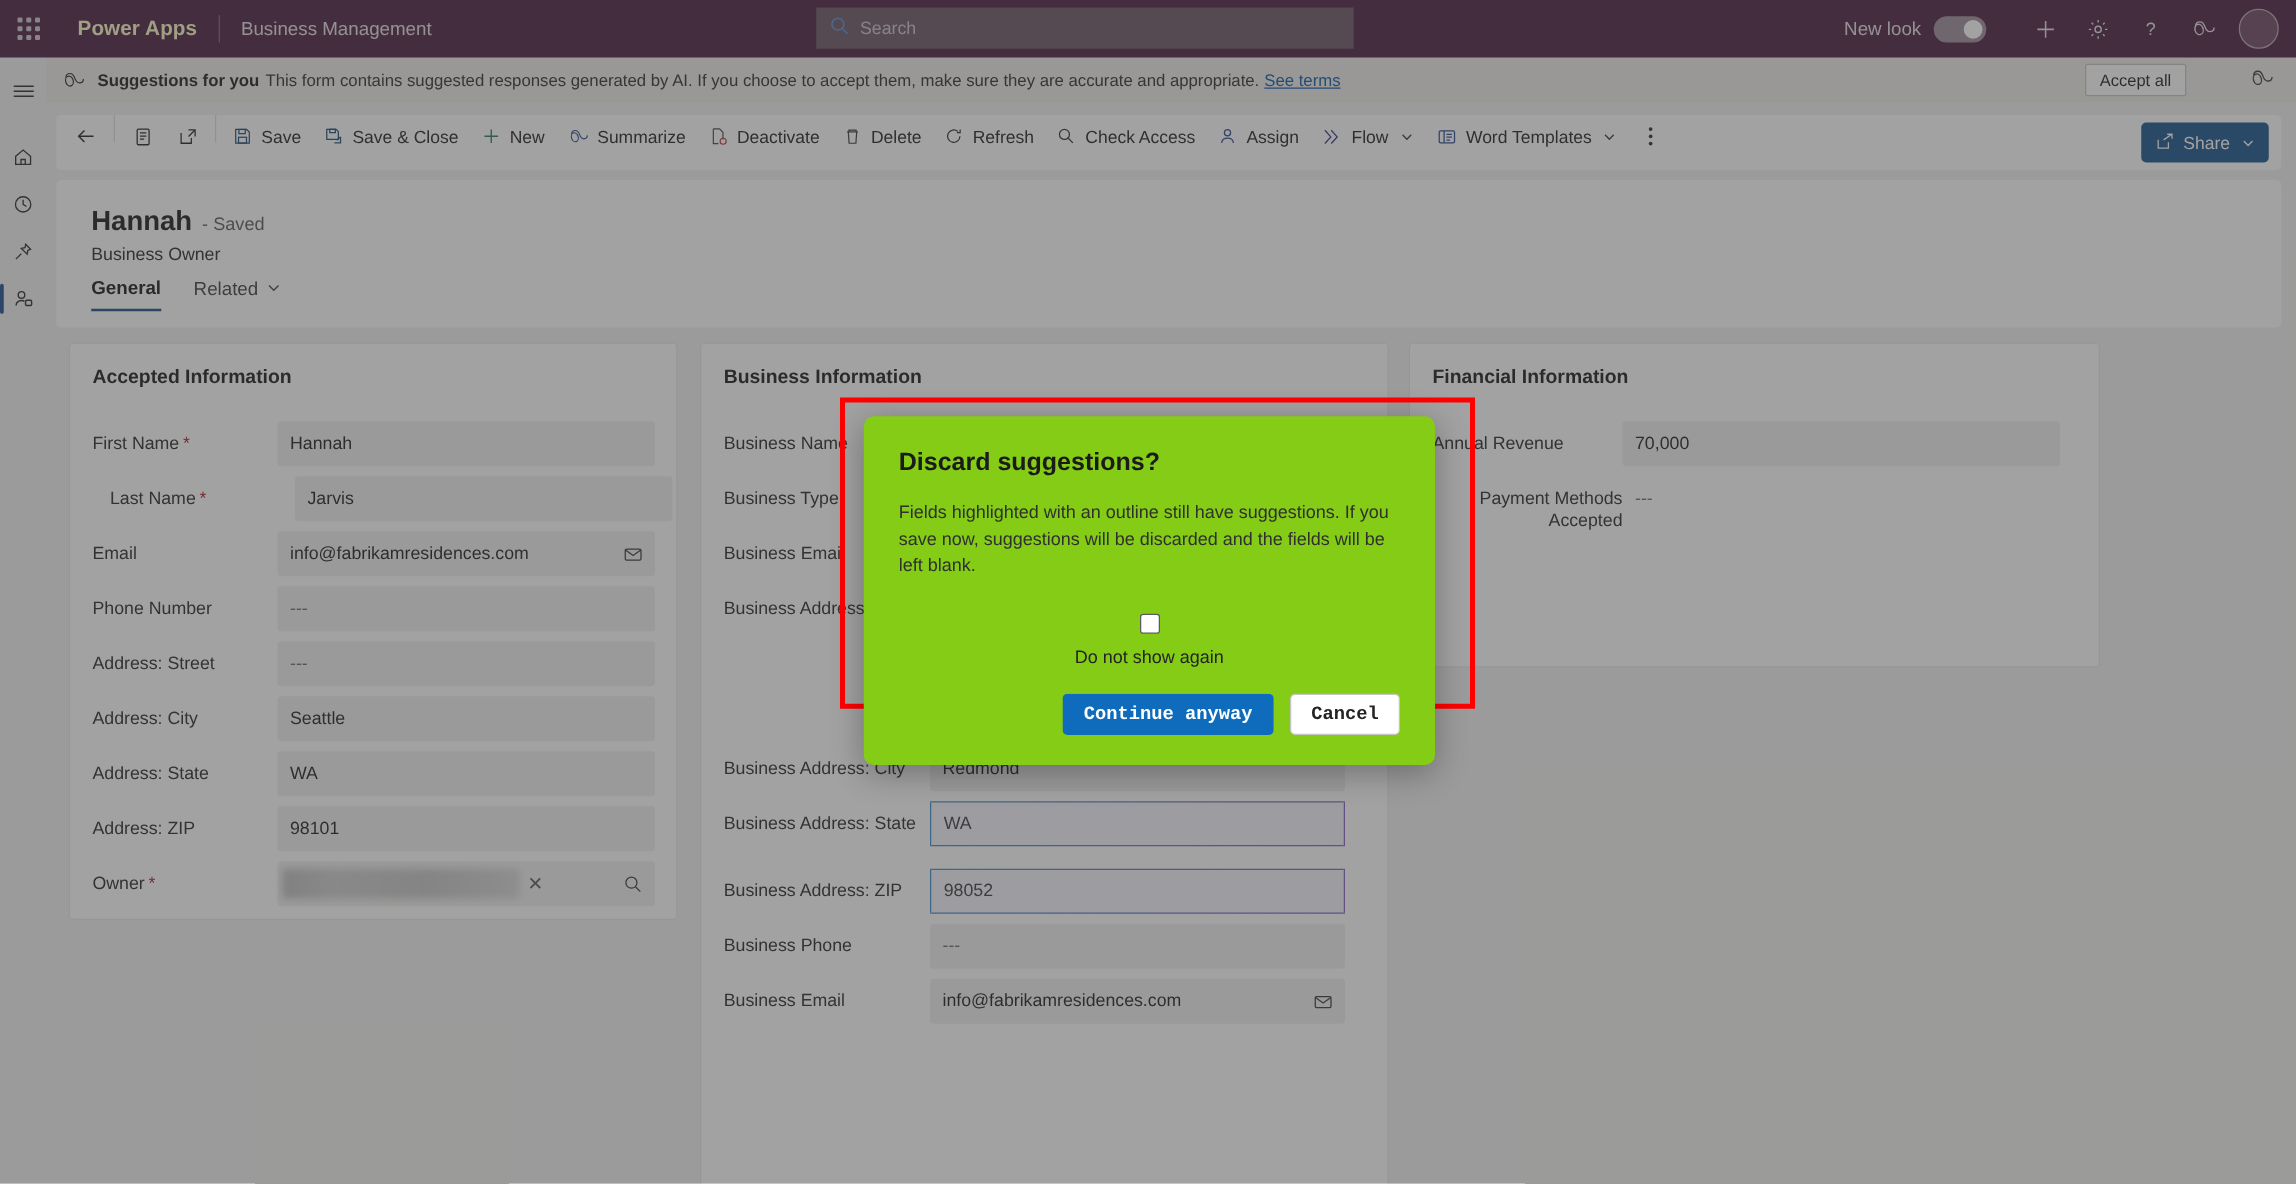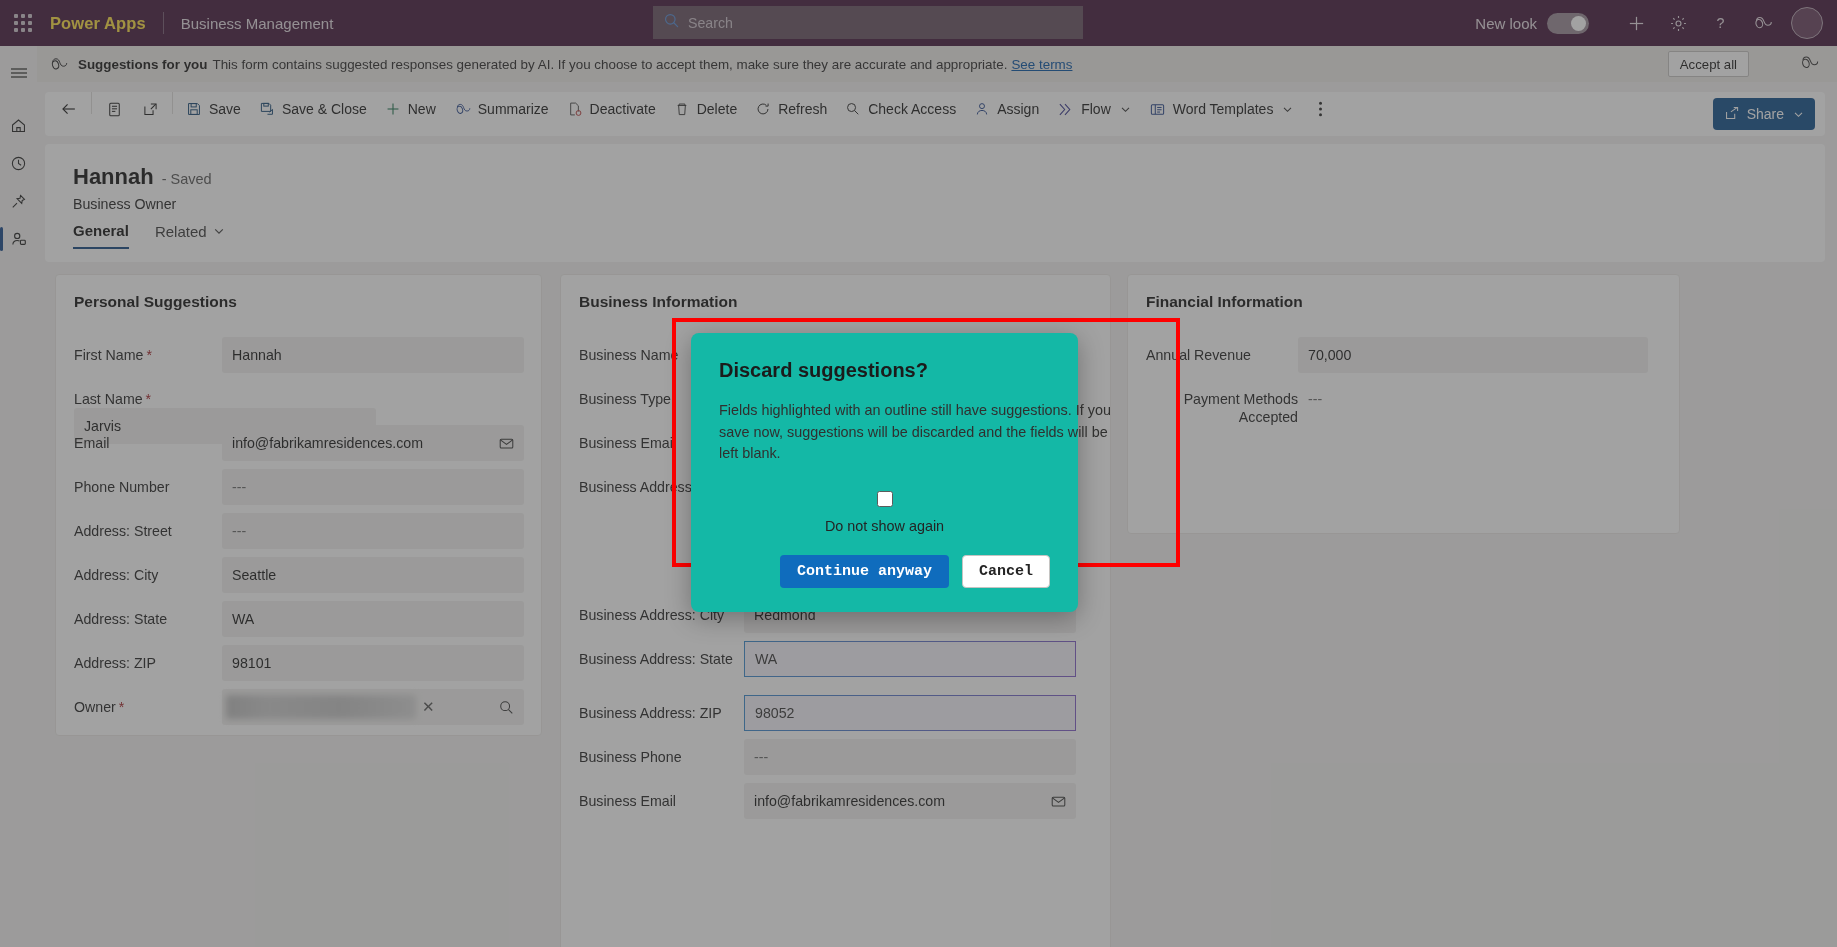--- a/index.html
+++ b/index.html
@@ -17,21 +17,21 @@
     background: #491f41; display: flex; align-items: center;
     z-index: 40;
   }
   .waffle {
     width: 46px; height: 46px; display: flex; align-items: center; justify-content: center;
     cursor: pointer;
   }
   .waffle-grid { display: grid; grid-template-columns: repeat(3, 4px); grid-gap: 3px; }
   .waffle-grid i { width: 4px; height: 4px; background: #cfc6cd; border-radius: 1px; display:block; }
   .brand {
-    color: #fde047; font-size: 16.5px; font-weight: 600; margin-left: 4px; letter-spacing: .1px;
+    color: #fef9c3; font-size: 16.5px; font-weight: 600; margin-left: 16px; letter-spacing: .1px;
     cursor: pointer;
   }
   .brand-sep { width: 1px; height: 22px; background: #7c6077; margin: 0 17px; }
   .app-name { color: #e4dce2; font-size: 15px; }
   .search-wrap {
     position: absolute; left: 653px; top: 6px; width: 430px; height: 33px;
     background: #6b5766; display: flex; align-items: center; padding: 0 10px;
     cursor: text;
   }
   .search-wrap .mag { margin-right: 8px; }
@@ -174,22 +174,22 @@
   
   .scrim {
     position: absolute; top: 0; left: 0; width: 1837px; height: 947px;
     background: rgba(60,60,60,0.48); z-index: 60;
   }
   .dlg-highlight {
     position: absolute; left: 672px; top: 318px; width: 508px; height: 249px;
     border: 4px solid #ff0000; z-index: 70; box-sizing: border-box;
   }
   .dialog {
-    position: absolute; left: 691px; top: 333px; width: 387px; height: 279px;
-    background: #14b8a6; border-radius: 8px; z-index: 80;
+    position: absolute; left: 691px; top: 333px; width: 457px; height: 279px;
+    background: #84cc16; border-radius: 8px; z-index: 80;
     box-shadow: 0 6px 26px rgba(0,0,0,.30);
     padding: 26px 28px 0 28px;
   }
   .dlg-title { font-size: 20px; font-weight: 700; color: #1b1b1b; margin-bottom: 18px; }
   .dlg-body { font-size: 14.4px; line-height: 21.5px; color: #30302f; width: 398px; }
   .dlg-check { display: flex; align-items: center; gap: 11px; margin-top: 26px; cursor: pointer; flex-direction: column; }
   .cbox { width: 16px; height: 16px; border: 1.4px solid #5c5c5c; border-radius: 2.5px; background: #fff; }
   .dlg-check span { font-size: 14.4px; color: #242424; }
   .dlg-actions { position: absolute; right: 28px; bottom: 24px; display: flex; gap: 13px; }
   .btn {
@@ -499,29 +499,29 @@
         <div class="tab">
           <span>Related</span>
           <span><svg width="12" height="12" viewBox="0 0 12 12" fill="none" stroke="#4a4a4a" stroke-width="1.2">
                 <path d="M2.2 4.4 6 8.2l3.8-3.8"></path>
               </svg></span>
         </div>
       </div>
     </div>
 
     <div class="col-card" id="card-personal">
-      <div class="sec-title">Personal Suggestions</div>
+      <div class="sec-title">Accepted Information</div>
 
       <div class="frow" style="top:62px;left:18px;">
         <div class="flabel" style="width:148px;"><span>First Name</span><span class="req">*</span></div>
         <div class="fval" style="width:302px;">
             <span>Hannah</span>
           </div>
       </div>
-      <div class="frow" style="top:106px;left:18px;flex-direction:column;">
+      <div class="frow" style="top:106px;left:32px;">
         <div class="flabel" style="width:148px;"><span>Last Name</span><span class="req">*</span></div>
         <div class="fval" style="width:302px;">
             <span>Jarvis</span>
           </div>
       </div>
       <div class="frow" style="top:150px;left:18px;">
         <div class="flabel" style="width:148px;">Email</div>
         <div class="fval" style="width:302px;padding-right:38px;">
           <span>info@fabrikamresidences.com</span>
           <span class="trailicon">

